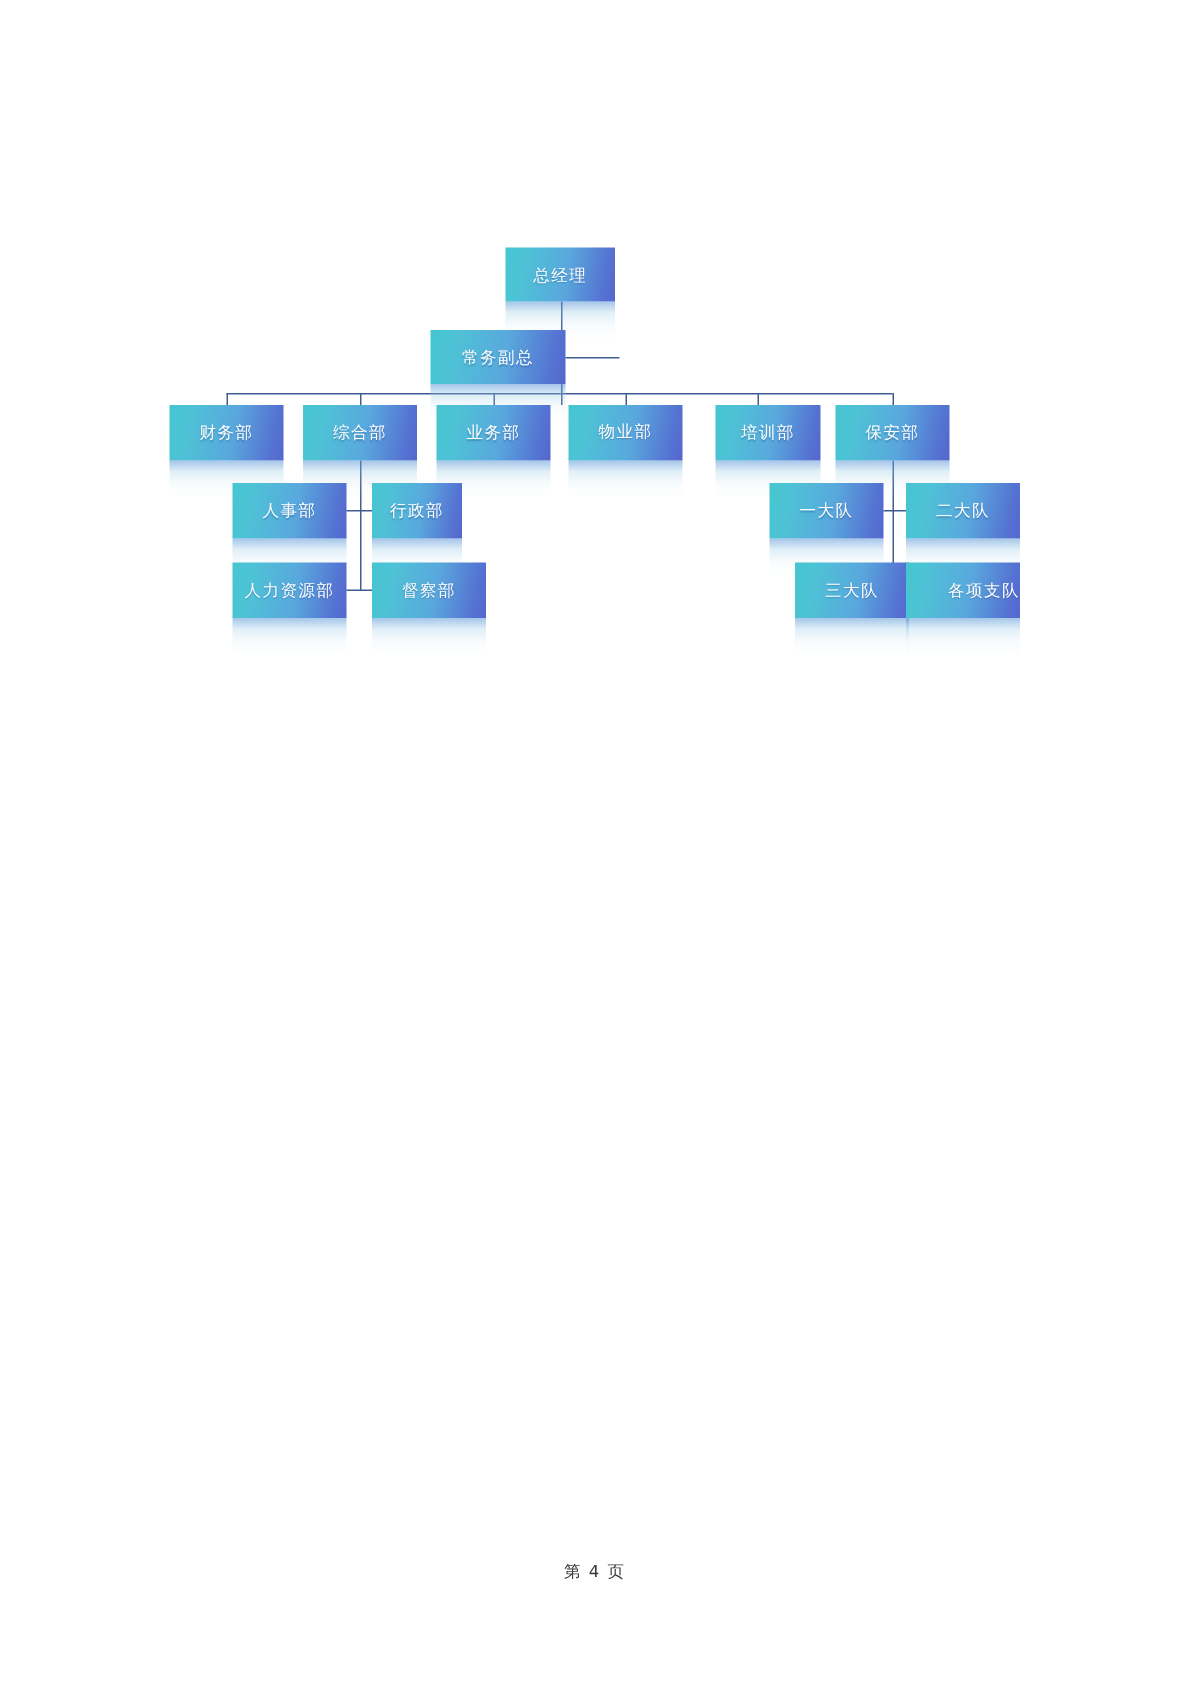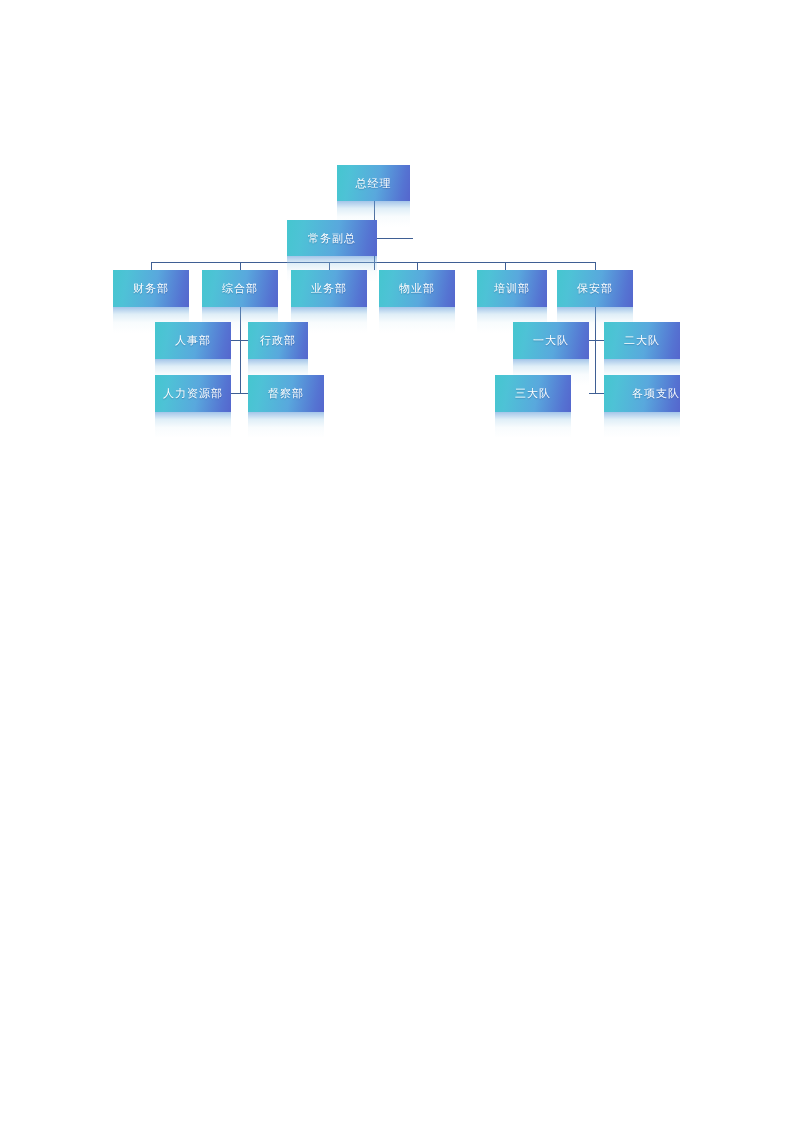--- a/index.html
+++ b/index.html
@@ -108,22 +108,23 @@
       </div>
       <div class="node" style="left: 248px; top: 375px; width: 76px; height: 37px;">
         <span>督察部</span>
       </div>
       <div class="node" style="left: 513px; top: 322px; width: 76px; height: 37px;">
         <span>一大队</span>
       </div>
       <div class="node" style="left: 604px; top: 322px; width: 76px; height: 37px;">
         <span>二大队</span>
       </div>
-      <div class="node" style="left: 495px; top: 375px; width: 76px; height: 37px;">
+      <div class="node" style="left: 530px; top: 375px; width: 76px; height: 37px;">
         <span>三大队</span>
       </div>
       <div class="node" style="left: 604px; top: 375px; width: 76px; height: 37px; justify-content: flex-end;">
         <span>各项支队</span>
       </div>
     </div>
 
+  <div class="footer">第 4 页</div>
 
 </div>
 
 </body></html>

